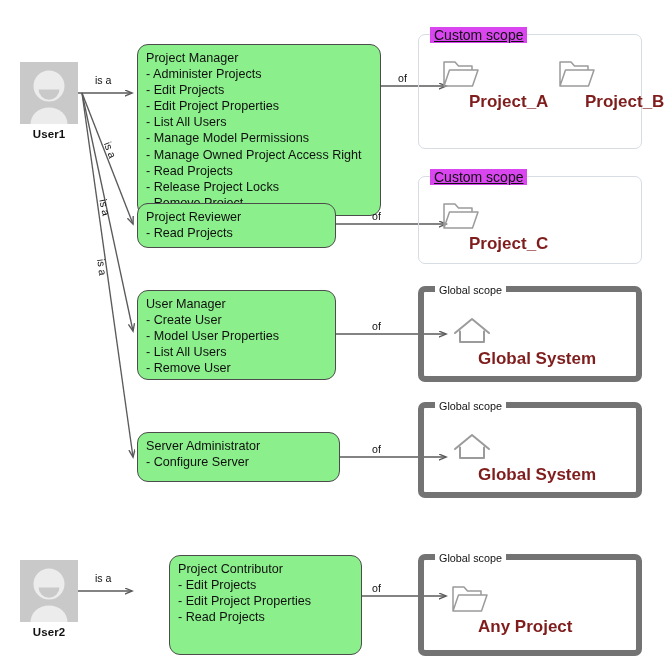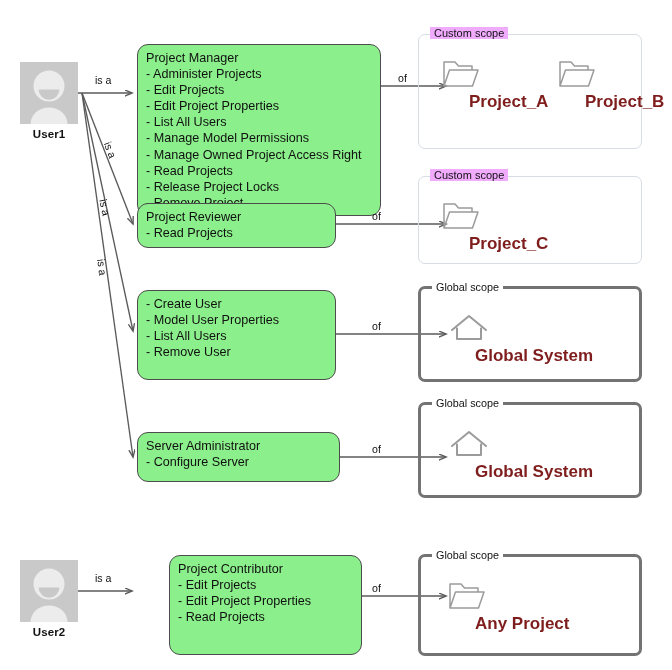--- a/index.html
+++ b/index.html
@@ -51,32 +51,33 @@
   .role .rline{display:block;}
 
   
   .scope{
     position:absolute;z-index:3;
     box-sizing:border-box;
     border-radius:7px;
     background:transparent;
   }
   .scope.custom{border:1px solid #d7dde3;}
-  .scope.global{border:3px solid #737373;}
+  .scope.global{border:6px solid #737373;}
   .scope .legend{
     position:absolute;
     top:-8px;left:11px;
     padding:0 4px;
     background:#ffffff;
     color:#111;
     white-space:nowrap;
   }
   .scope.custom .legend{
-    font-size:11px;
-    background:#f0abfc;
+    font-size:14px;
+    background:#d946ef;
+    text-decoration:underline;
   }
   .scope.global .legend{
     font-size:10.8px;
     background:#ffffff;
   }
   .scope .items{
     position:absolute;
     left:22px;top:20px;
     display:flex;
     gap:38px;
@@ -181,20 +182,21 @@
     <span class="rline">- Release Project Locks</span>
     <span class="rline">- Remove Project</span>
   </div>
 
   <div class="role" style="left:137px;top:203px;width:199px;height:45px;">
     <span class="rline">Project Reviewer</span>
     <span class="rline">- Read Projects</span>
   </div>
 
   <div class="role" style="left:137px;top:290px;width:199px;height:90px;">
+    <span class="rline">User Manager</span>
     <span class="rline">- Create User</span>
     <span class="rline">- Model User Properties</span>
     <span class="rline">- List All Users</span>
     <span class="rline">- Remove User</span>
   </div>
 
   <div class="role" style="left:137px;top:432px;width:203px;height:50px;">
     <span class="rline">Server Administrator</span>
     <span class="rline">- Configure Server</span>
   </div>

